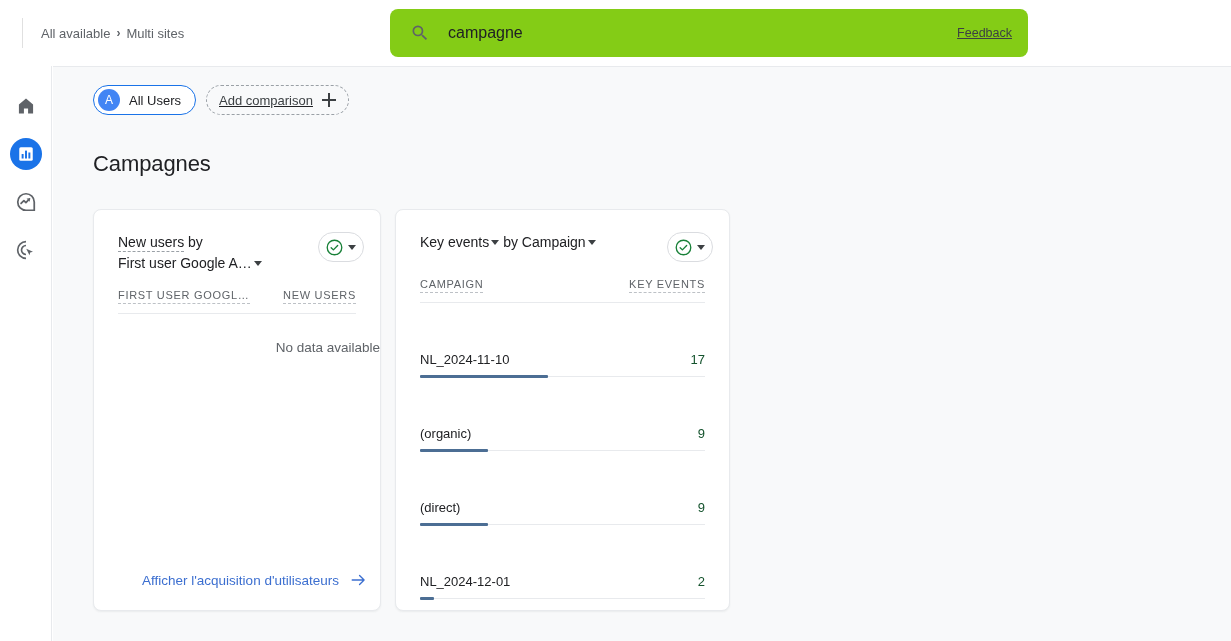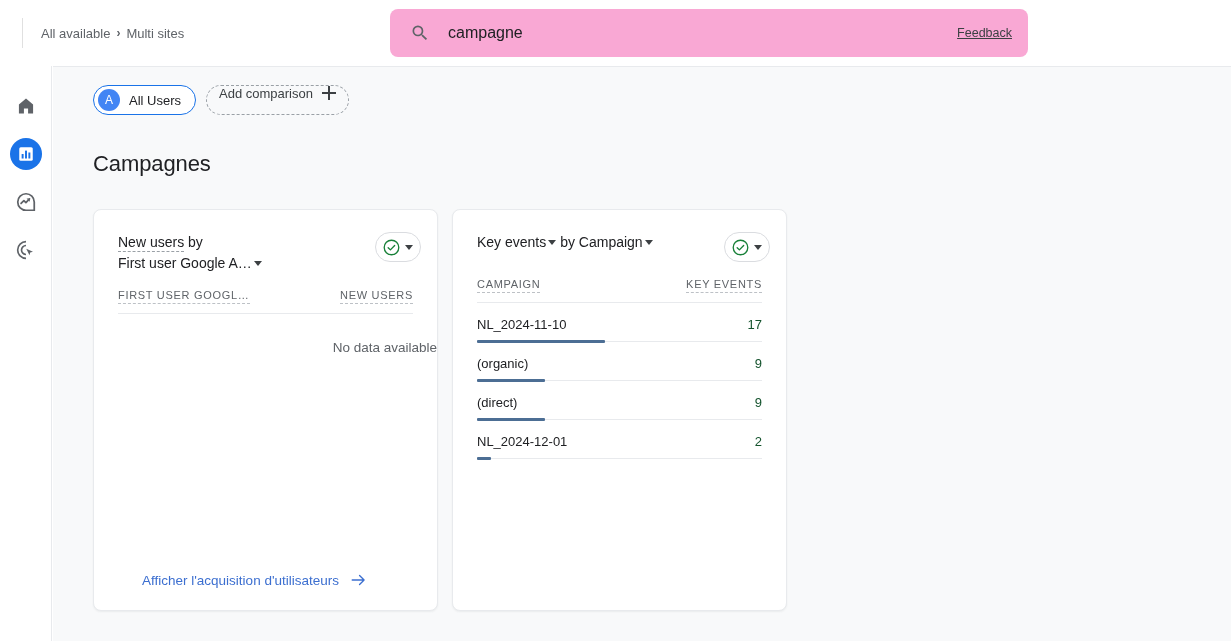--- a/index.html
+++ b/index.html
@@ -72,21 +72,21 @@
     font-size: 12px;
     color: #5f6368;
     font-weight: 700;
   }
 
   
   .searchwrap {
     position: absolute;
     left: 390px; top: 9px;
     width: 638px; height: 48px;
-    background: #f9a8d4;
+    background: #84cc16;
     border-radius: 8px;
     display: flex;
     align-items: center;
     padding: 0 16px 0 20px;
   }
   .search-icon { width: 20px; height: 20px; flex: 0 0 20px; margin-right: 18px; }
   .search-value {
     flex: 1 1 auto;
     font-size: 16px;
     color: #202124;
@@ -163,23 +163,25 @@
     justify-content: center;
     margin-right: 9px;
   }
   .chip-allusers .chip-label { font-size: 13px; color: #202124; }
   .chip-add {
     height: 30px;
     border: 1px dashed #9aa0a6;
     border-radius: 16px;
     background: transparent;
     display: flex;
+    align-items: center;
     padding: 0 12px;
     cursor: pointer;
     gap: 9px;
+    text-decoration: underline;
   }
   .chip-add .chip-label { font-size: 13px; color: #3c4043; }
   .plus-icon { width: 14px; height: 14px; position: relative; }
   .plus-icon::before, .plus-icon::after {
     content: ""; position: absolute; background: #3c4043;
   }
   .plus-icon::before { left: 0; top: 6px; width: 14px; height: 1.6px; }
   .plus-icon::after  { top: 0; left: 6px; height: 14px; width: 1.6px; }
 
   .page-title {
@@ -196,21 +198,21 @@
     gap: 14px;
     margin-top: 32px;
   }
   .card {
     background: #ffffff;
     border: 1px solid #e8eaed;
     border-radius: 8px;
     box-shadow: 0 1px 2px rgba(60,64,67,0.07);
     position: relative;
   }
-  .card-a { width: 345px; height: 402px; }
+  .card-a { width: 288px; height: 402px; }
   .card-b { width: 335px; height: 402px; }
 
   .card-head {
     display: flex;
     align-items: flex-start;
     justify-content: space-between;
     padding: 22px 16px 0 24px;
   }
   .card-title {
     font-size: 14px;
@@ -275,20 +277,21 @@
     color: #5f6368;
     margin-top: 26px;
   }
 
   .rows { padding: 0 24px; }
   .row { padding-top: 14px; }
   .row-top {
     display: flex;
     justify-content: space-between;
     align-items: baseline;
+    margin-top: 35px;
   }
   .row-label { font-size: 13px; color: #202124; }
   .row-value { font-size: 13px; color: #14532d; }
   .row-track {
     margin-top: 9px;
     height: 1px;
     background: #e8eaed;
     position: relative;
   }
   .row-fill {

